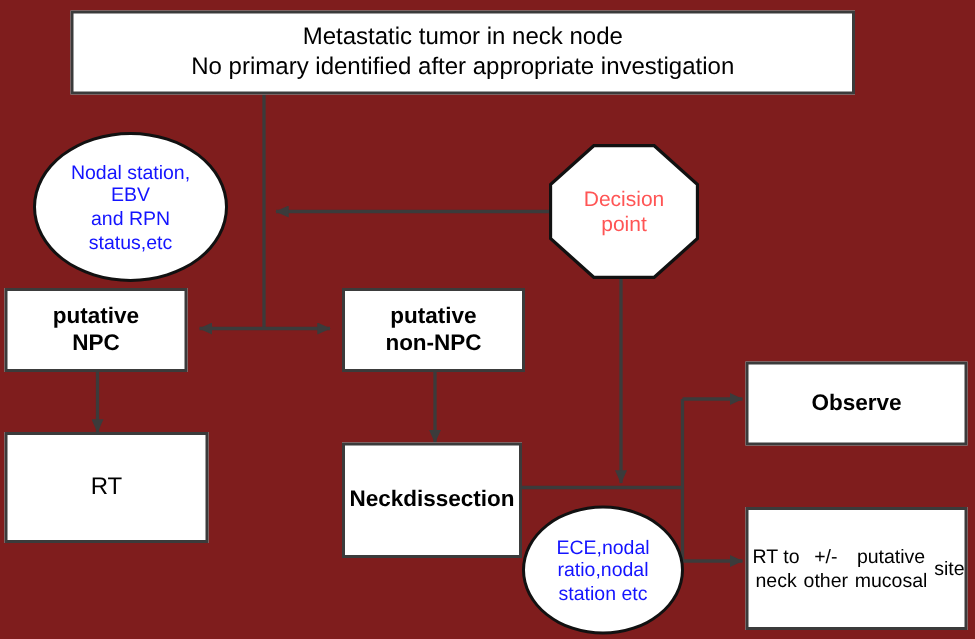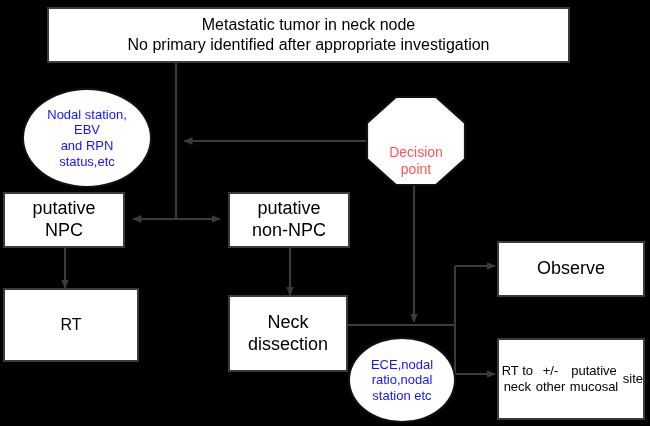--- a/index.html
+++ b/index.html
@@ -7,21 +7,21 @@
     padding: 0;
     background: #ffffff;
   }
   body {
     font-family: "Liberation Sans", sans-serif;
   }
   #canvas {
     position: relative;
     width: 650px;
     height: 426px;
-    background: #000000;
+    background: #7f1d1d;
     overflow: hidden;
   }
   #canvas svg.wires {
     position: absolute;
     left: 0;
     top: 0;
     width: 650px;
     height: 426px;
     pointer-events: none;
   }
@@ -63,24 +63,23 @@
     left: 0;
     top: 0;
     width: 100%;
     height: 100%;
     display: flex;
     align-items: center;
     justify-content: center;
     text-align: center;
     color: #ff5555;
     line-height: 1.25;
-    margin-top: 20px;
   }
   .t16 { font-size: 16px; }
-  .t15 { font-size: 18px; }
+  .t15 { font-size: 15px; font-weight: bold; }
   .t14 { font-size: 14px; }
   .t13 { font-size: 13px; }
 </style>
 </head>
 <body>
 
 <div id="canvas">
 
   <svg class="wires" viewBox="0 0 650 426" width="650" height="426">
     <defs>
@@ -146,21 +145,21 @@
 
   <div class="node box" style="left:228px; top:192px; width:122px; height:56px; flex-direction:column;">
     <div class="txt t15">putative</div>
     <div class="txt t15">non-NPC</div>
   </div>
 
   <div class="node box" style="left:3px; top:288px; width:136px; height:74px;">
     <div class="txt t16">RT</div>
   </div>
 
-  <div class="node box" style="left:228px; top:295px; width:120px; height:77px; flex-direction:column;">
+  <div class="node box" style="left:228px; top:295px; width:120px; height:77px; flex-direction:row;">
     <div class="txt t15">Neck</div>
     <div class="txt t15">dissection</div>
   </div>
 
   <div class="node ellipse" style="left:348px; top:337px; width:108px; height:86px; flex-direction:column;text-align:right;">
     <div class="txt t13">ECE,nodal</div>
     <div class="txt t13">ratio,nodal</div>
     <div class="txt t13">station etc</div>
   </div>
 

